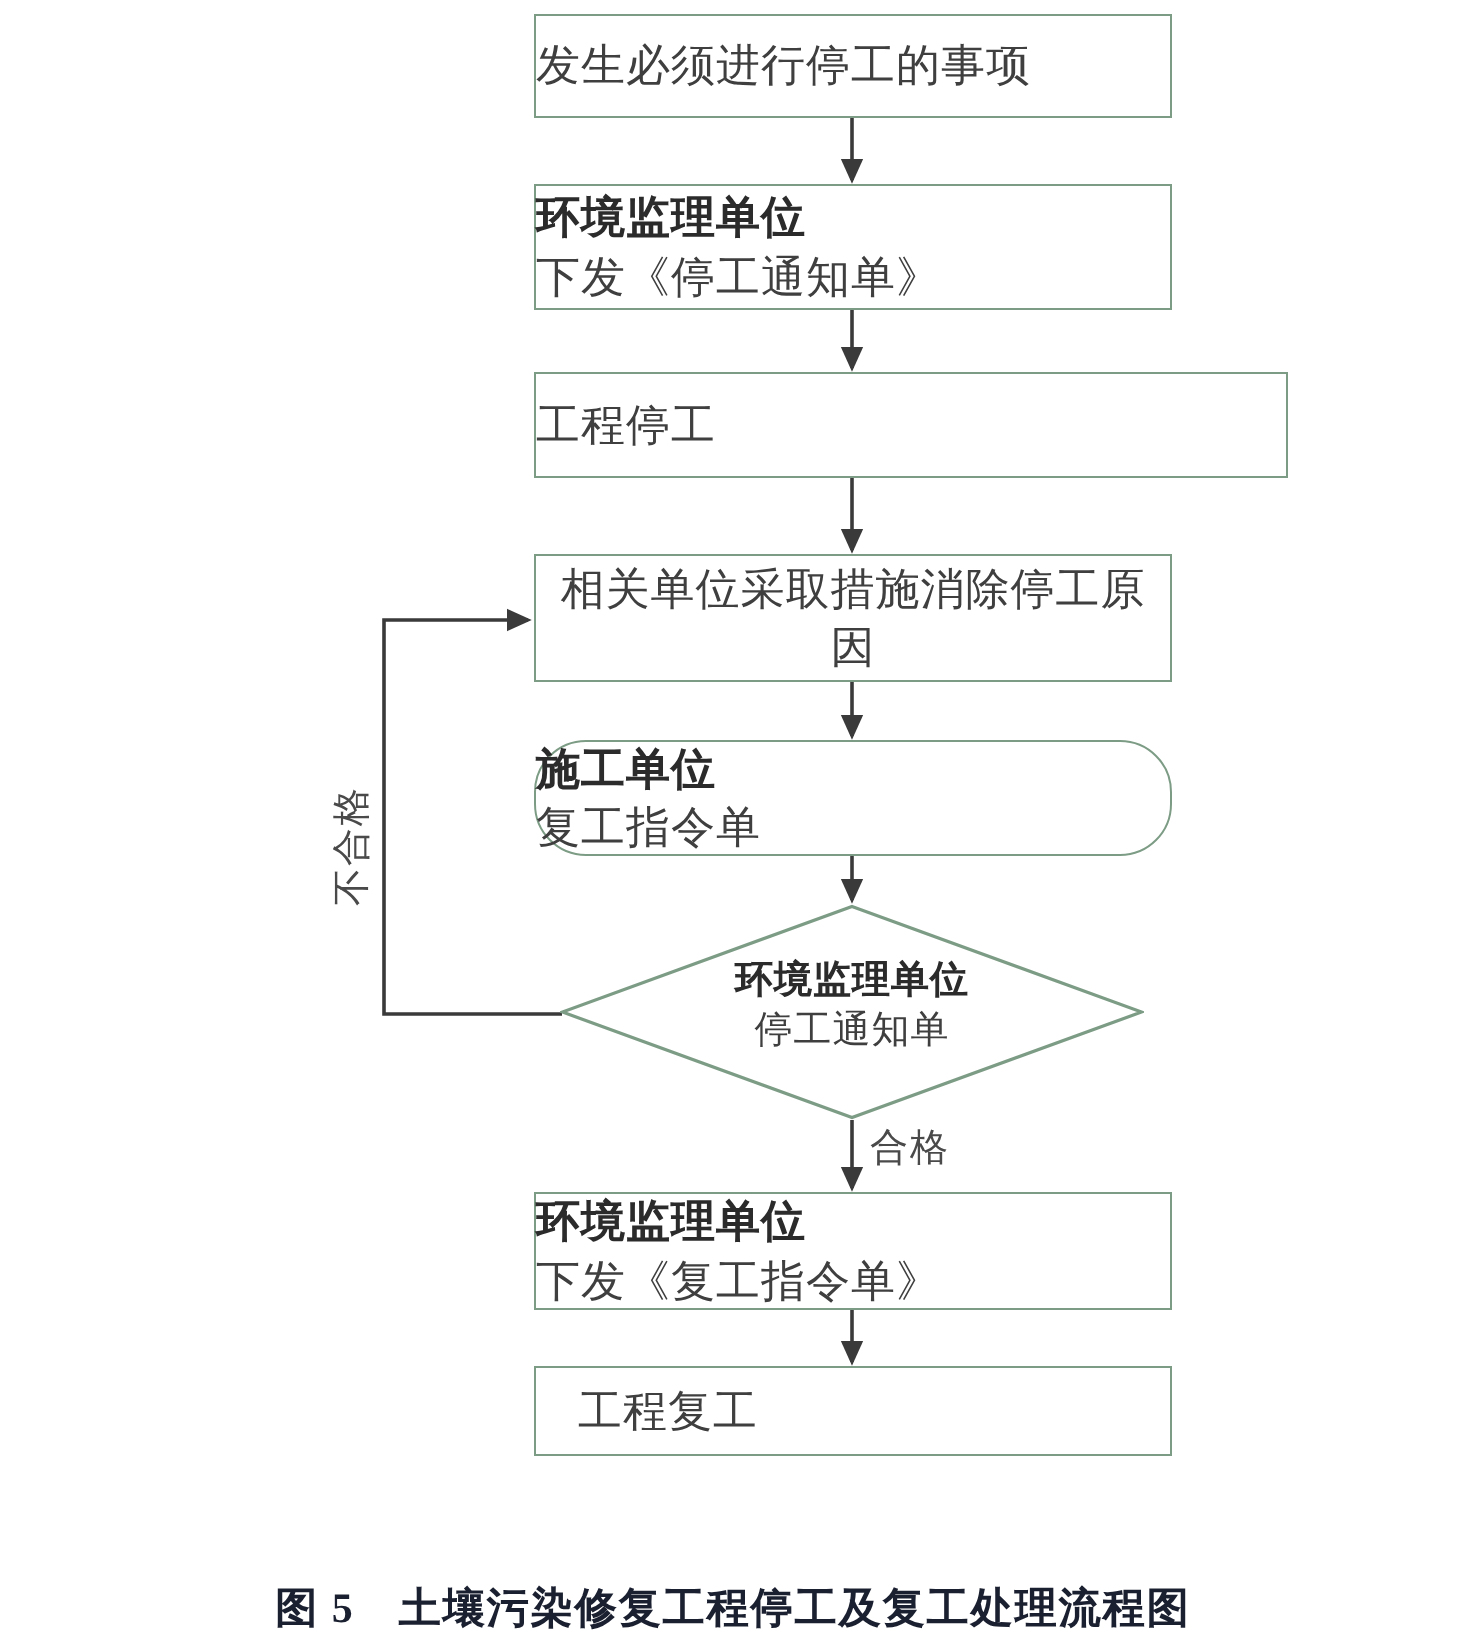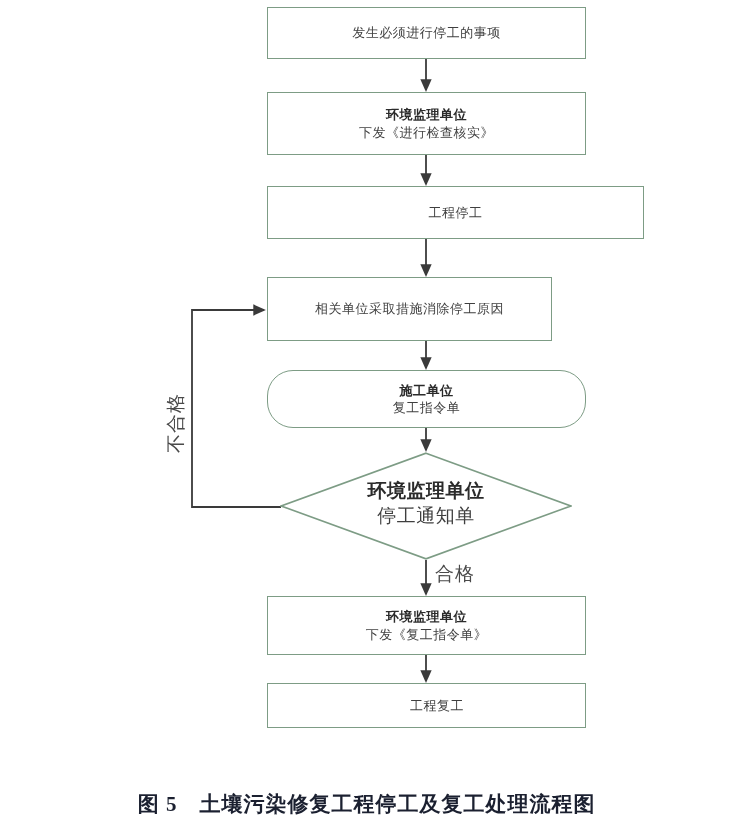--- a/index.html
+++ b/index.html
@@ -20,26 +20,26 @@
   }
 
   
   .node {
     position: absolute;
     box-sizing: border-box;
     border: 1.5px solid #7d9c85;
     background: #ffffff;
     display: flex;
     flex-direction: column;
-    align-items: center;
+    align-items: flex-start;
     justify-content: center;
     text-align: center;
     line-height: 1.34;
     color: #3f3f3f;
-    font-size: 13px;
+    font-size: 22px;
     letter-spacing: 0.5px;
   }
   .node .ln { display: block; white-space: nowrap; }
   .node .ln.bold { font-weight: bold; color: #2b2b2b; }
   .node.wrap .ln { white-space: normal; }
 
   
   .diamond-wrap {
     position: absolute;
     pointer-events: none;
@@ -120,28 +120,28 @@
 
     <path d="M 281 507 L 192 507 L 192 310 L 264 310" fill="none" stroke="#3a3a3a" stroke-width="1.8" marker-end="url(#arrowhead)"></path>
   </svg>
 
   <div class="node" style="left:267px; top:7px; width:319px; height:52px;">
     <span class="ln">发生必须进行停工的事项</span>
   </div>
 
   <div class="node" style="left:267px; top:92px; width:319px; height:63px;">
     <span class="ln bold">环境监理单位</span>
-    <span class="ln">下发《进行检查核实》</span>
+    <span class="ln">下发《停工通知单》</span>
   </div>
 
   <div class="node" style="left:267px; top:186px; width:377px; height:53px;">
     <span class="ln">工程停工</span>
   </div>
 
-  <div class="node wrap" style="left:267px; top:277px; width:285px; height:64px; padding:0 8px;">
+  <div class="node wrap" style="left:267px; top:277px; width:319px; height:64px; padding:0 8px;">
     <span class="ln">相关单位采取措施消除停工原因</span>
   </div>
 
   <div class="node" style="left:267px; top:370px; width:319px; height:58px;border-radius:26px;">
     <span class="ln bold">施工单位</span>
     <span class="ln">复工指令单</span>
   </div>
 
   <div class="diamond-wrap" style="left:280px; top:452px; width:292px; height:108px;">
     <svg width="292" height="108" viewBox="0 0 292 108" aria-hidden="true">

